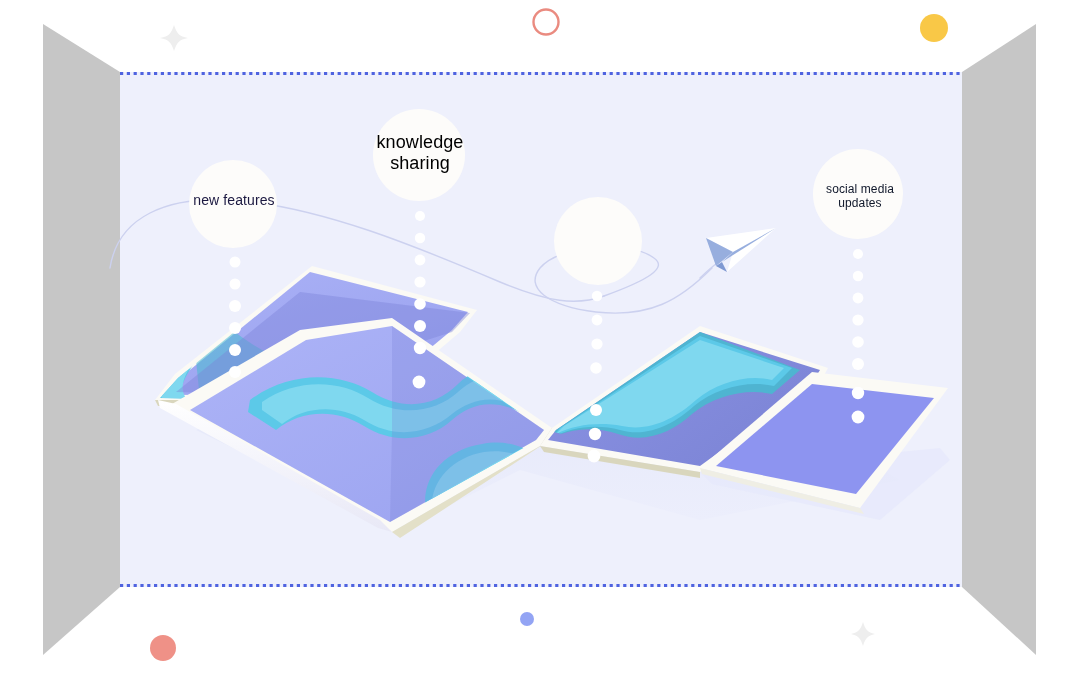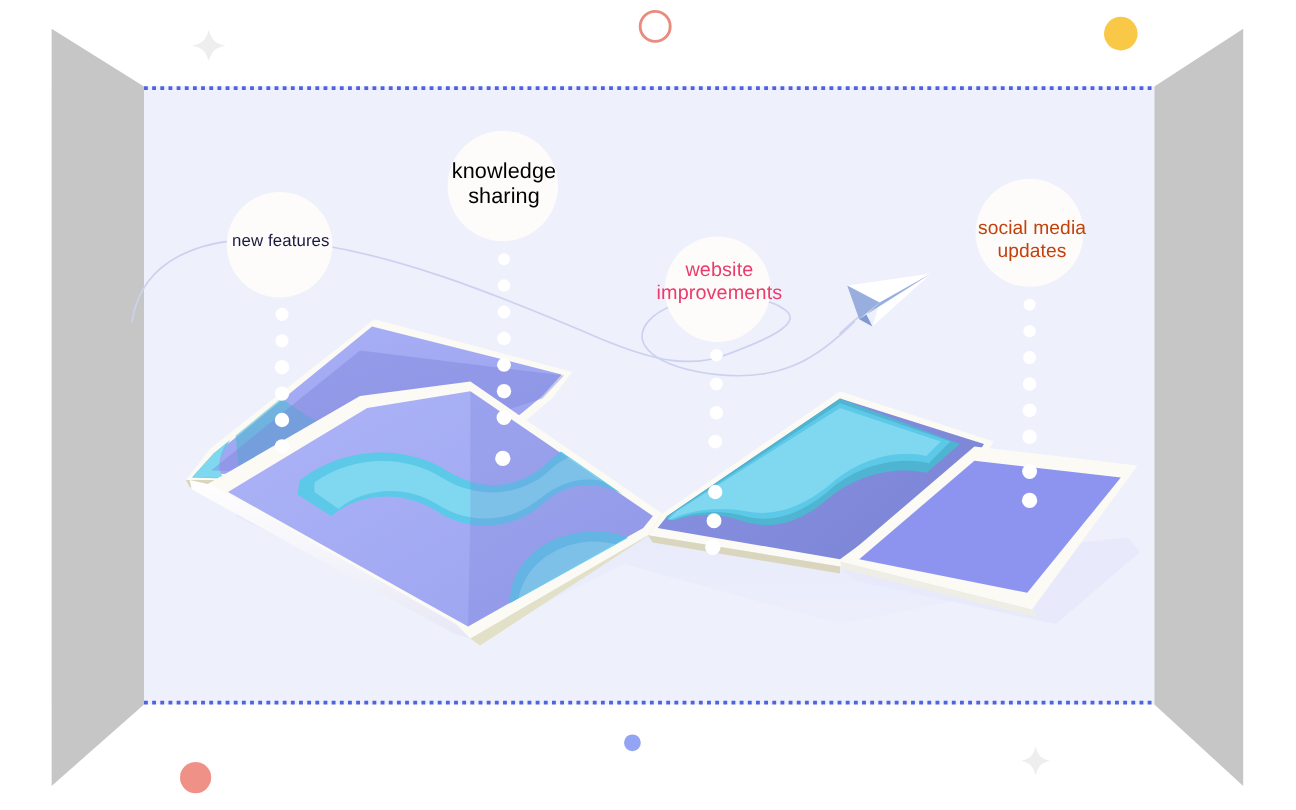--- a/index.html
+++ b/index.html
@@ -52,22 +52,22 @@
     left: 512px;
     top: 216px;
     width: 175px;
     font-size: 16.5px;
     color: #ec3a6b;
   }
   #label-social-media-updates {
     left: 780px;
     top: 182px;
     width: 160px;
-    font-size: 16px;
-    color: #c2410c;
+    font-size: 12px;
+    color: #0f172a;
   }
 </style>
 </head>
 <body>
 
 <div id="scene">
 
   <svg class="layer" viewBox="0 0 1080 675">
     <defs>
       <linearGradient id="gMapTopA" x1="0" y1="0" x2="0.7" y2="1">
@@ -255,19 +255,17 @@
         <circle cx="858" cy="417" r="6.4"></circle>
       </g>
     </g>
   </svg>
 
   <div class="label-text" id="label-new-features">new features</div>
 
   <div class="label-text" id="label-knowledge-sharing">knowledge
 sharing</div>
 
-  <div class="label-text" id="label-website-improvements">website
-improvements</div>
 
   <div class="label-text" id="label-social-media-updates">social media
 updates</div>
 
 </div>
 
 </body></html>

